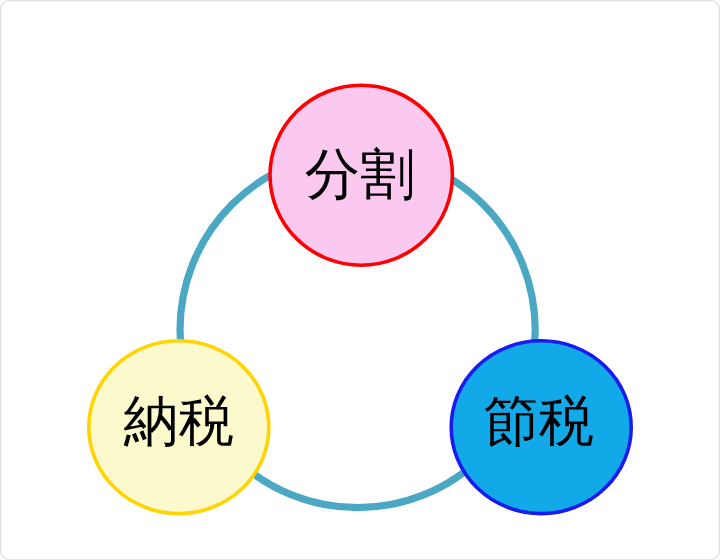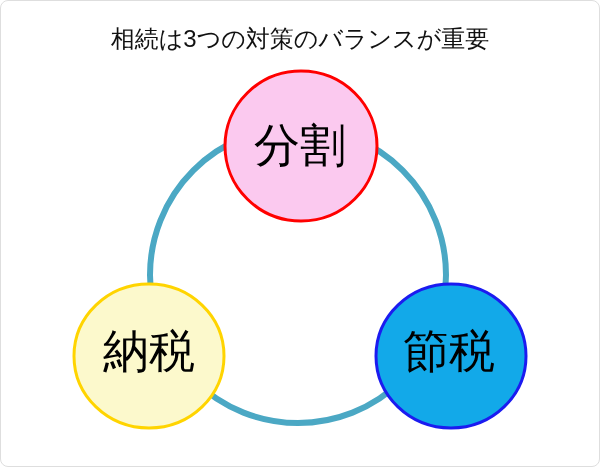--- a/index.html
+++ b/index.html
@@ -68,15 +68,14 @@
       <ellipse class="node-ellipse" cx="148" cy="355" rx="75" ry="72" fill="#FCF9CC" stroke="#FFD400"></ellipse>
       <text class="node-label" x="148" y="366">納税</text>
     </g>
 
     <g>
       <ellipse class="node-ellipse" cx="450" cy="355" rx="75" ry="72" fill="#12A9E9" stroke="#1B1BF0"></ellipse>
       <text class="node-label" x="448" y="366">節税</text>
     </g>
   </svg>
 
-  <div class="title">相続は3つの対策のバランスが重要</div>
 
 </div>
 
 </body></html>

